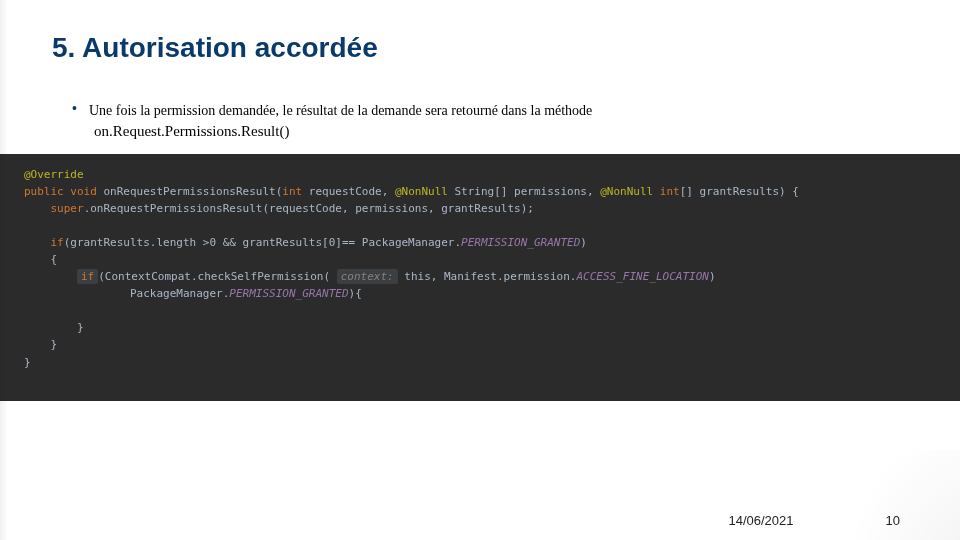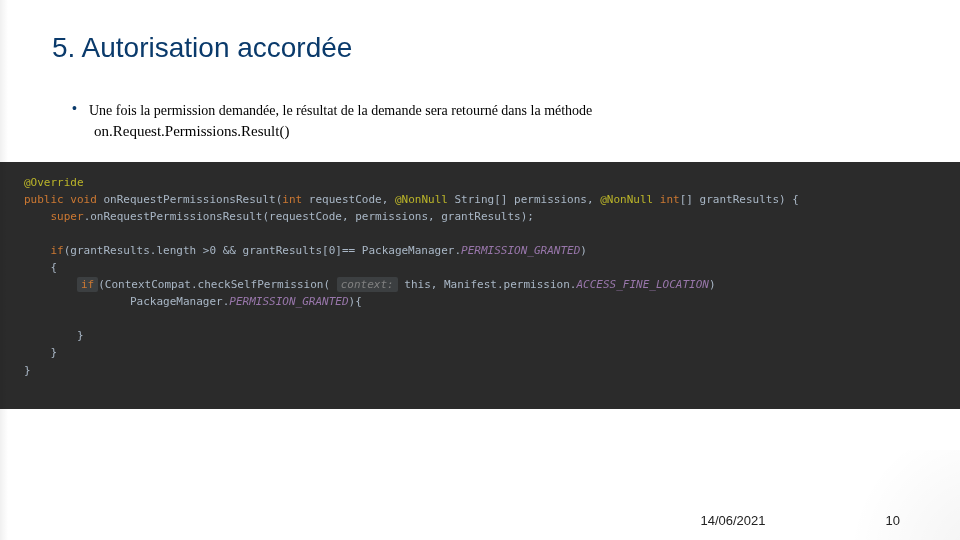--- a/index.html
+++ b/index.html
@@ -12,21 +12,21 @@
     overflow: hidden;
   }
   .slide {
     width: 100%;
     height: 100%;
     background: #fff;
     position: relative;
   }
   .title {
     font-size: 28px;
-    font-weight: normal;
+    font-weight: bold;
     color: #0a3a6b;
     padding: 32px 0 0 52px;
     font-family: Arial, sans-serif;
   }
   .bullet-row {
     display: flex;
     align-items: baseline;
     padding: 38px 0 0 72px;
   }
   .bullet {
@@ -41,21 +41,21 @@
     color: #000;
     font-family: "Times New Roman", serif;
   }
   .method-line {
     font-size: 15px;
     color: #000;
     font-family: "Times New Roman", serif;
     padding: 4px 0 0 94px;
   }
   .code-block {
-    margin-top: 22px;
+    margin-top: 14px;
     width: 100%;
     background: #2b2b2b;
     color: #a9b7c6;
     font-family: "Consolas", "Monaco", monospace;
     font-size: 11px;
     padding: 12px 24px 30px 24px;
     line-height: 1.55;
     white-space: pre;
     overflow: hidden;
   }
@@ -73,21 +73,21 @@
     bottom: 12px;
     left: 0;
     right: 0;
     display: flex;
     justify-content: flex-end;
     padding-right: 60px;
     font-size: 13px;
     color: #222;
     font-family: Arial, sans-serif;
   }
-  .footer-date { margin-right: 120px; }
+  .footer-date { margin-right: 92px; }
   .left-edge {
     position: absolute;
     left: 0; top: 0; bottom: 0;
     width: 8px;
     background: linear-gradient(to right, rgba(0,0,0,0.06), transparent);
   }
   .corner {
     position: absolute;
     right: 0; bottom: 0;
     width: 140px; height: 90px;

